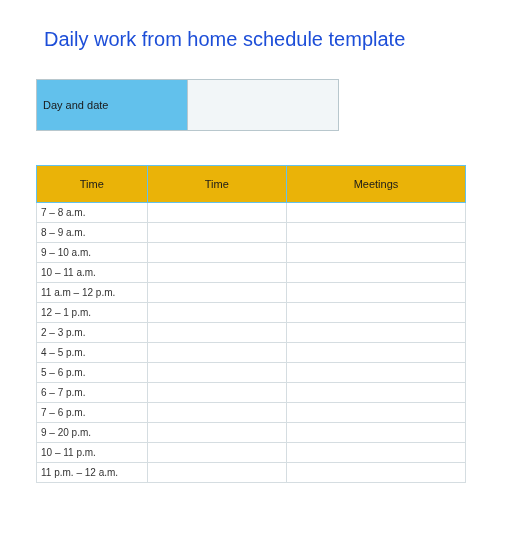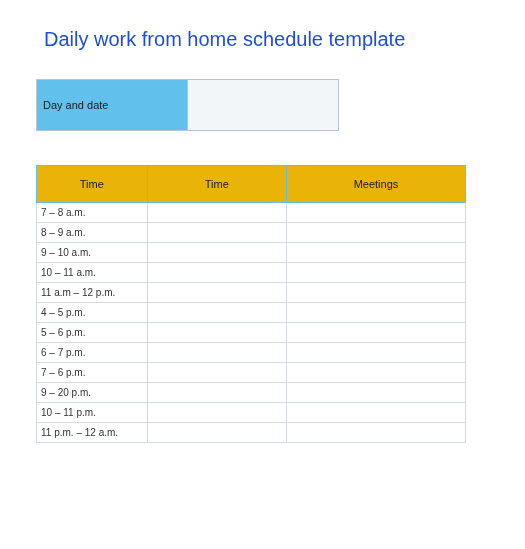--- a/index.html
+++ b/index.html
@@ -113,20 +113,30 @@
           <td class="time-cell">10 – 11 a.m.</td>
           <td></td>
           <td></td>
         </tr>
       <tr>
           <td class="time-cell">11 a.m – 12 p.m.</td>
           <td></td>
           <td></td>
         </tr>
       <tr>
+          <td class="time-cell">12 – 1 p.m.</td>
+          <td></td>
+          <td></td>
+        </tr>
+      <tr>
+          <td class="time-cell">2 – 3 p.m.</td>
+          <td></td>
+          <td></td>
+        </tr>
+      <tr>
           <td class="time-cell">4 – 5 p.m.</td>
           <td></td>
           <td></td>
         </tr>
       <tr>
           <td class="time-cell">5 – 6 p.m.</td>
           <td></td>
           <td></td>
         </tr>
       <tr>

